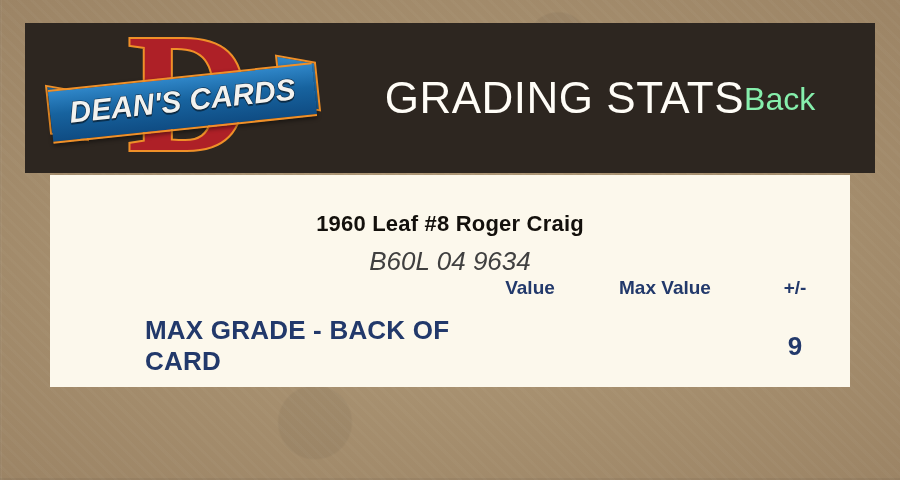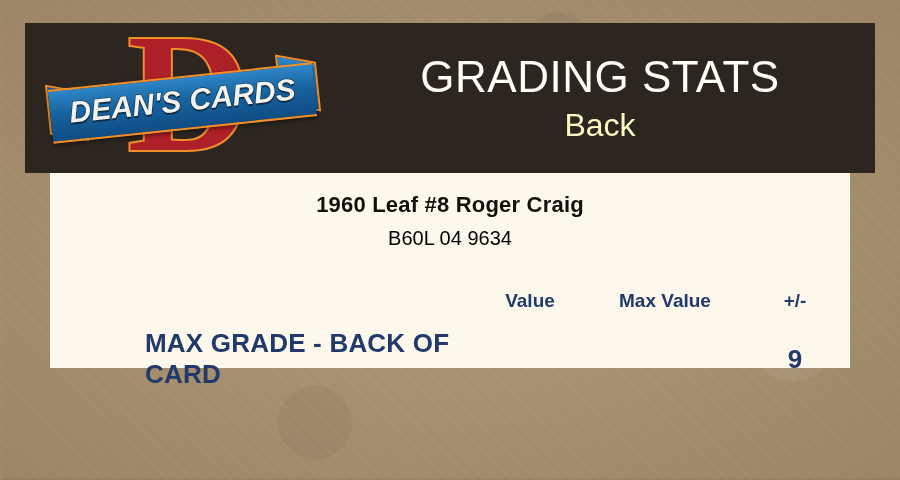--- a/index.html
+++ b/index.html
@@ -146,71 +146,71 @@
   }
 
   
   #header-titles {
     position: absolute;
     left: 300px;
     top: 0;
     right: 0;
     height: 150px;
     display: flex;
-    flex-direction: column;
+    flex-direction: row;
     align-items: center;
     justify-content: center;
   }
   #main-title {
     color: #fffdf7;
     font-size: 44px;
     font-weight: normal;
     letter-spacing: 0.5px;
     line-height: 52px;
   }
   #sub-title {
-    color: #fef9c3;
+    color: #86efac;
     font-size: 32px;
     font-weight: normal;
     line-height: 40px;
     margin-top: 2px;
   }
 
   
   #panel {
     position: absolute;
     left: 50px;
-    top: 156px;
+    top: 175px;
     width: 800px;
     height: 212px;
     background: #fcf8ec;
     z-index: 2;
   }
 
   #card-title {
     text-align: center;
     font-size: 22px;
     font-weight: bold;
     color: #13100c;
     margin-top: 36px;
     letter-spacing: 0.2px;
   }
   #card-code {
     text-align: center;
-    font-size: 20px;
+    font-size: 26px;
     font-weight: normal;
-    color: #000000;
+    color: #404040;
     margin-top: 9px;
+    font-style: italic;
   }
 
   
   #stats-table {
     width: 100%;
     border-collapse: collapse;
-    margin-top: 40px;
     table-layout: fixed;
   }
   #stats-table col.c-label { width: 420px; }
   #stats-table col.c-value { width: 120px; }
   #stats-table col.c-max   { width: 150px; }
   #stats-table col.c-pm    { width: 110px; }
 
   #stats-table th {
     font-size: 19px;
     font-weight: bold;

